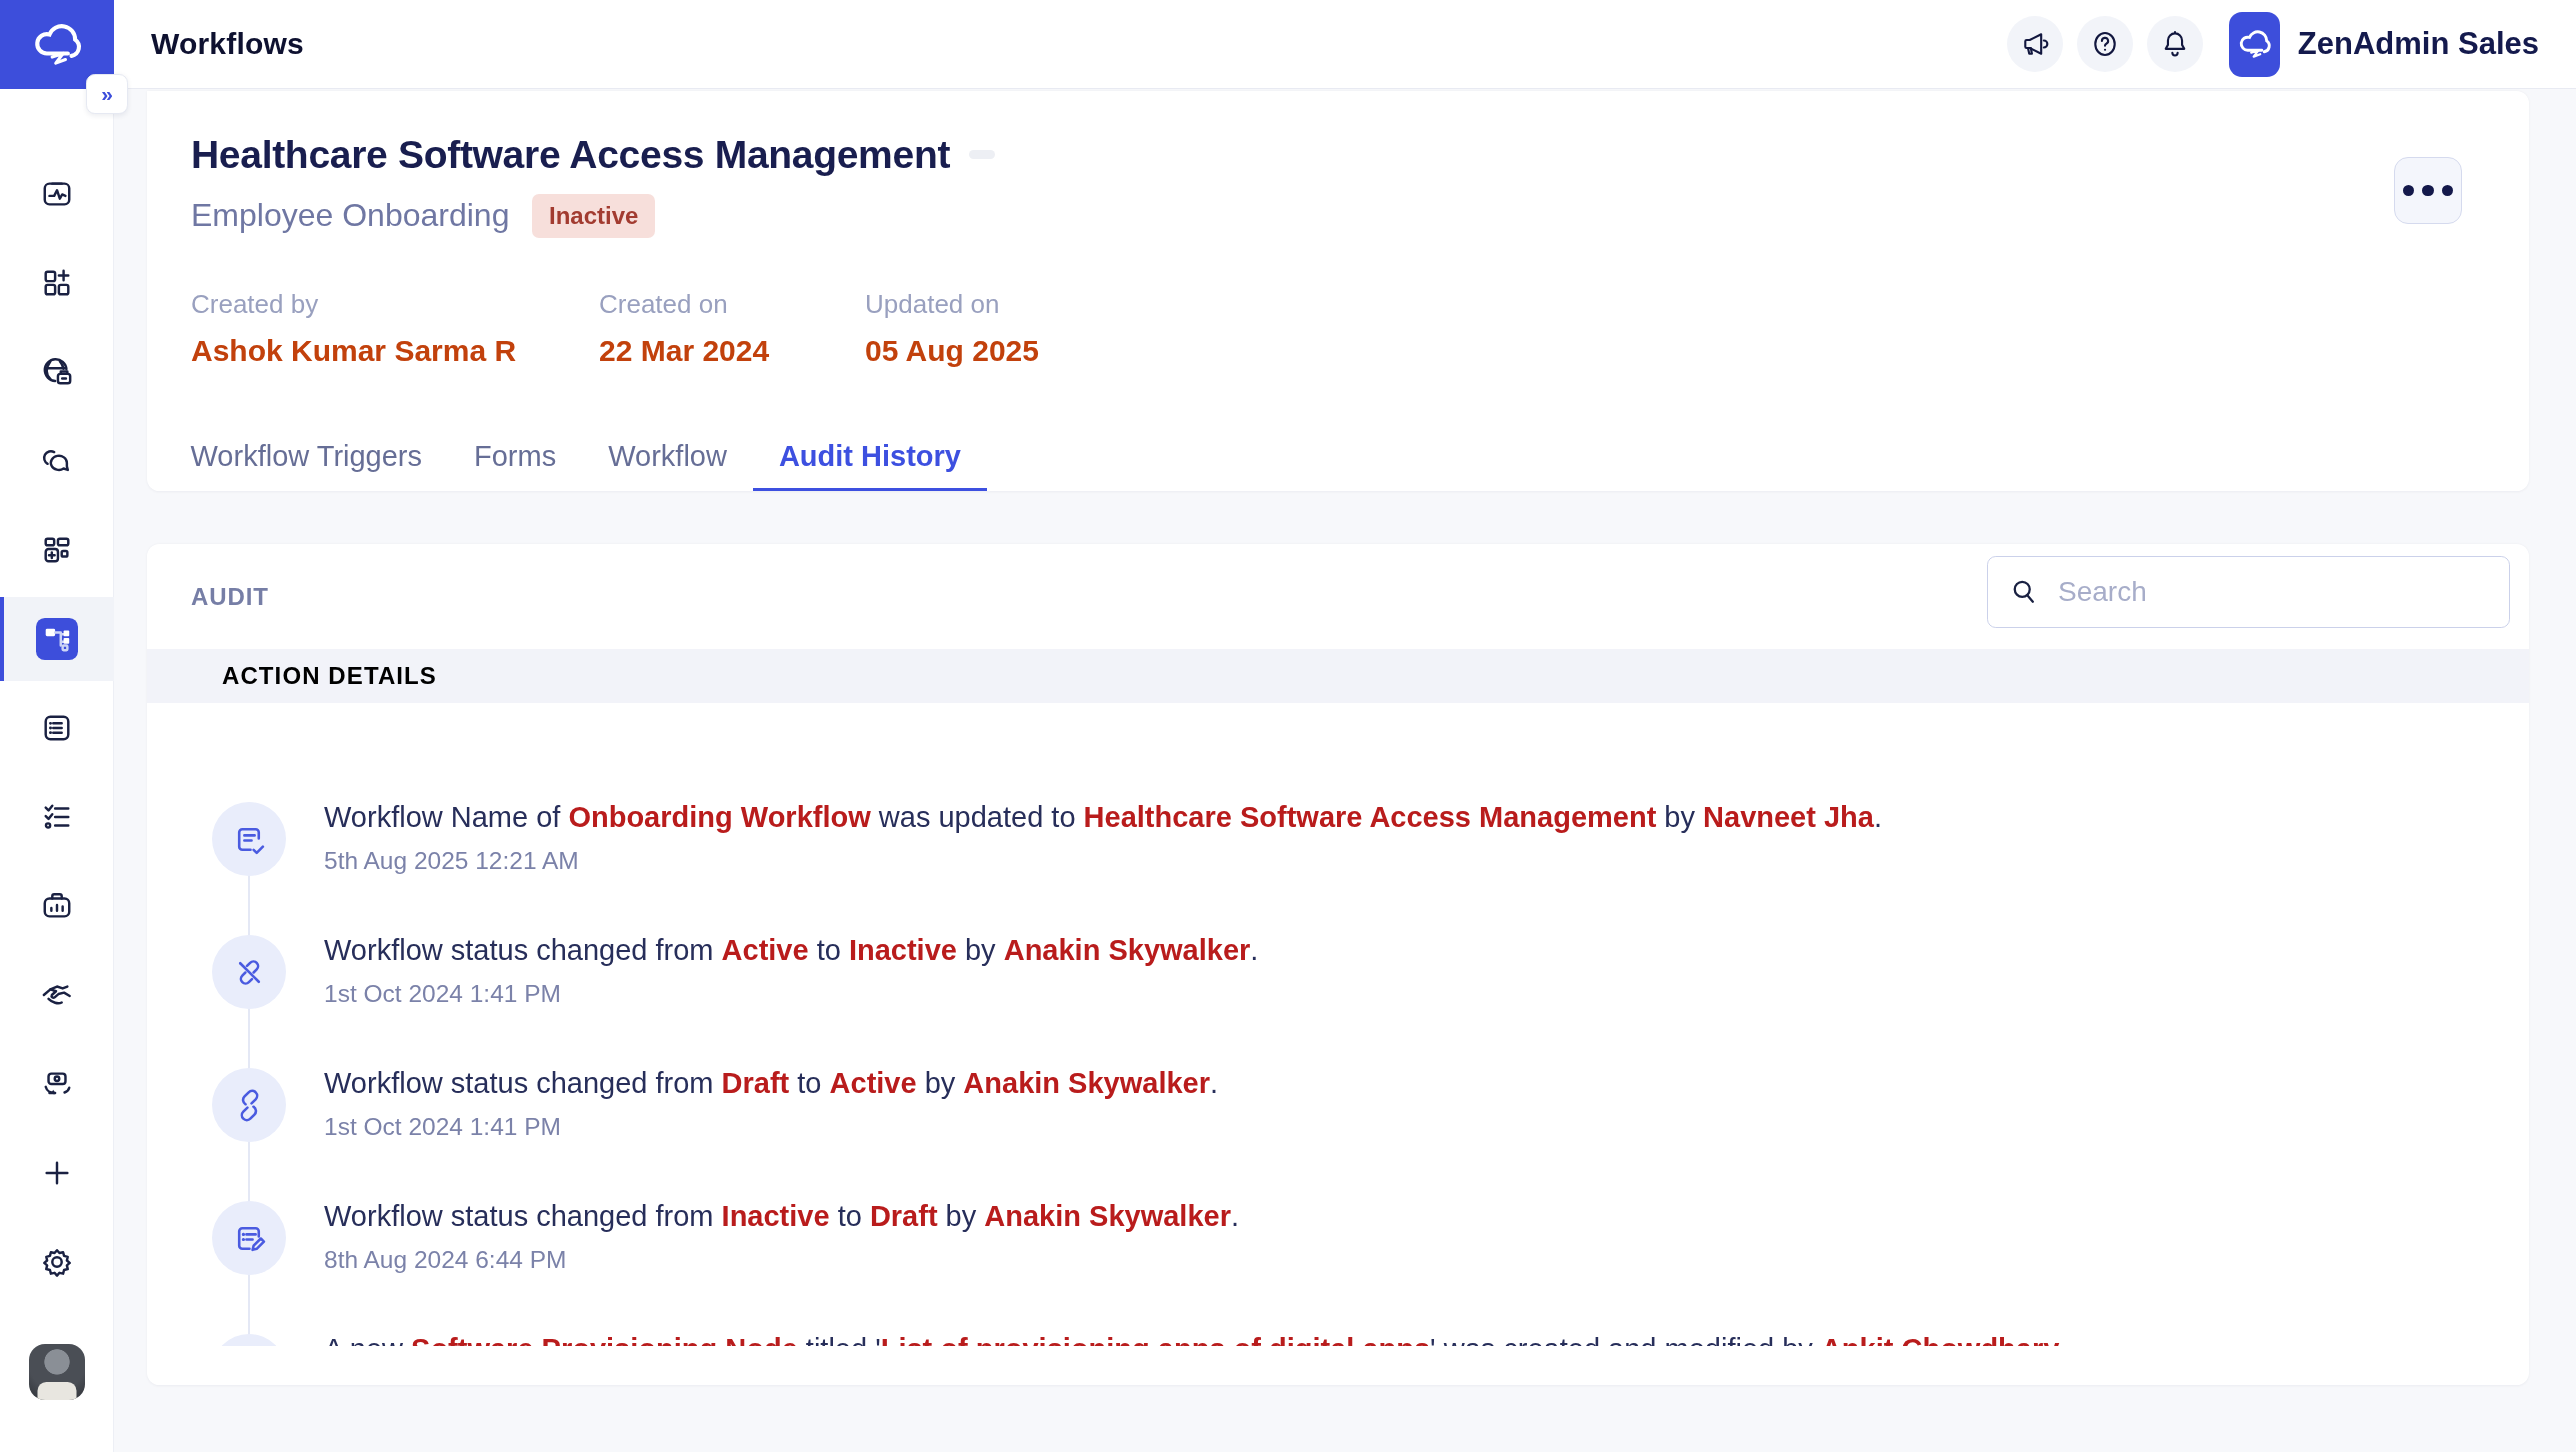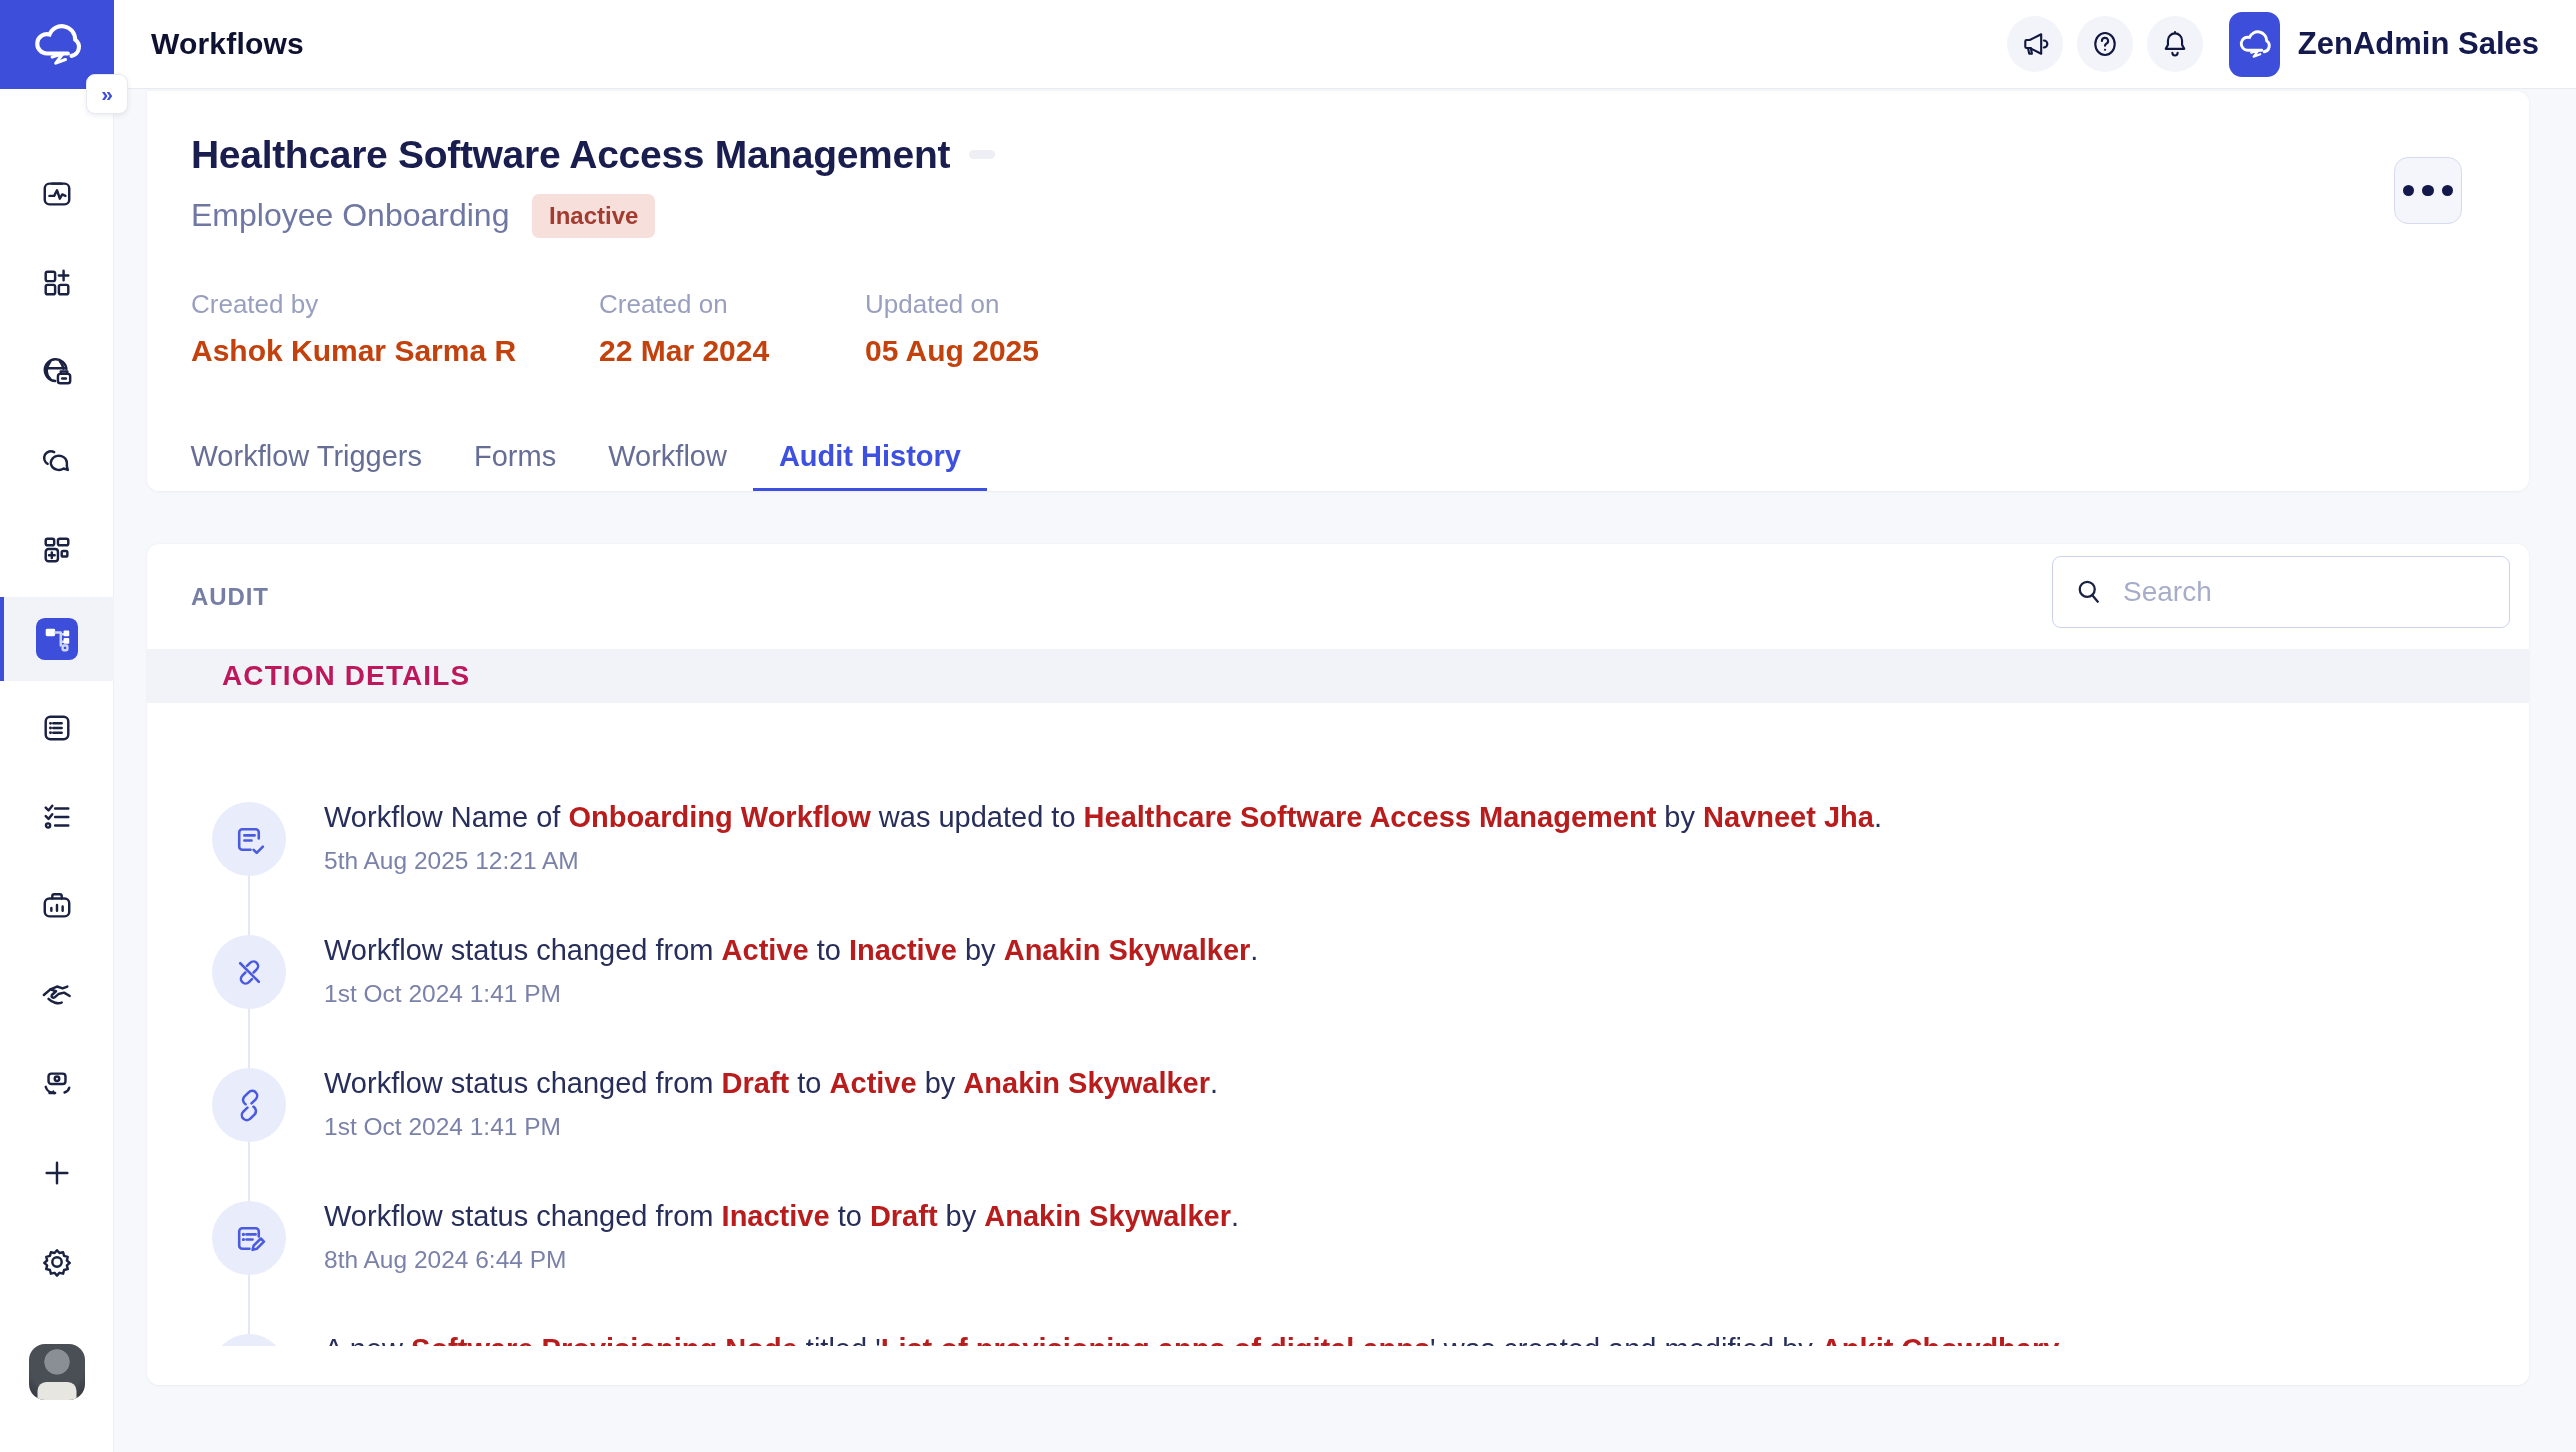--- a/index.html
+++ b/index.html
@@ -69,30 +69,30 @@
   .tabs { position:absolute; left:17.5px; bottom:0; display:flex; }
   .tab { padding:0 26px; height:65px; display:flex; align-items:center; font-size:29px;
          color:#666E96; font-weight:500; cursor:pointer; border-bottom:3.5px solid transparent; }
   .tab.active { color:#3D50E0; font-weight:700; border-bottom-color:#3D50E0; }
 
   
   .card-audit { margin-top:53px; height:841px; overflow:hidden; position:relative; }
   .audit-header { position:relative; height:105px; }
   .audit-label { position:absolute; left:44px; top:39px; font-size:24px; font-weight:700;
                  color:#767EA6; letter-spacing:0.9px; }
-  .search-box { position:absolute; right:19px; top:12.3px; width:458px; height:72px;
+  .search-box { position:absolute; right:19px; top:12.3px; width:523px; height:72px;
                 border:1.8px solid #CBD1EA; border-radius:8.8px; background:#FFFFFF;
                 display:flex; align-items:center; padding:0 21px;margin-left:19px; }
   .search-box svg { width:30px; height:30px; stroke:#1A2142; fill:none; stroke-width:2.6;
                     stroke-linecap:round; flex:none; }
   .search-box input { border:none; outline:none; flex:1; margin-left:19px; font-size:28px;
                       color:#2A3057; font-family:"Liberation Sans", sans-serif; }
   .search-box input::placeholder { color:#A7ADC9; }
   .table-head { height:54px; background:#F2F3F9; display:flex; align-items:center;
-                padding-left:75px; font-size:28px; font-weight:700; color:#be185d;
+                padding-left:75px; font-size:24px; font-weight:700; color:#000000;
                 letter-spacing:1.1px; }
   .audit-rows { position:relative; height:643px; overflow:hidden; padding-top:95px; }
   .audit-rows::before { content:""; position:absolute; left:101px; top:136px; bottom:0;
                         width:1.8px; background:#E4E8F5; }
   .audit-row { position:relative; height:133px; padding-left:177px; }
   .row-icon { position:absolute; left:65px; top:4.4px; width:74px; height:74px; border-radius:50%;
               background:#E9EDFB; display:flex; align-items:center; justify-content:center; }
   .row-icon svg { width:35px; height:35px; stroke:#4A5BE0; fill:none; stroke-width:2.5;
                   stroke-linecap:round; stroke-linejoin:round; }
   .row-msg { font-size:29px; line-height:39px; color:#272E5A; }

